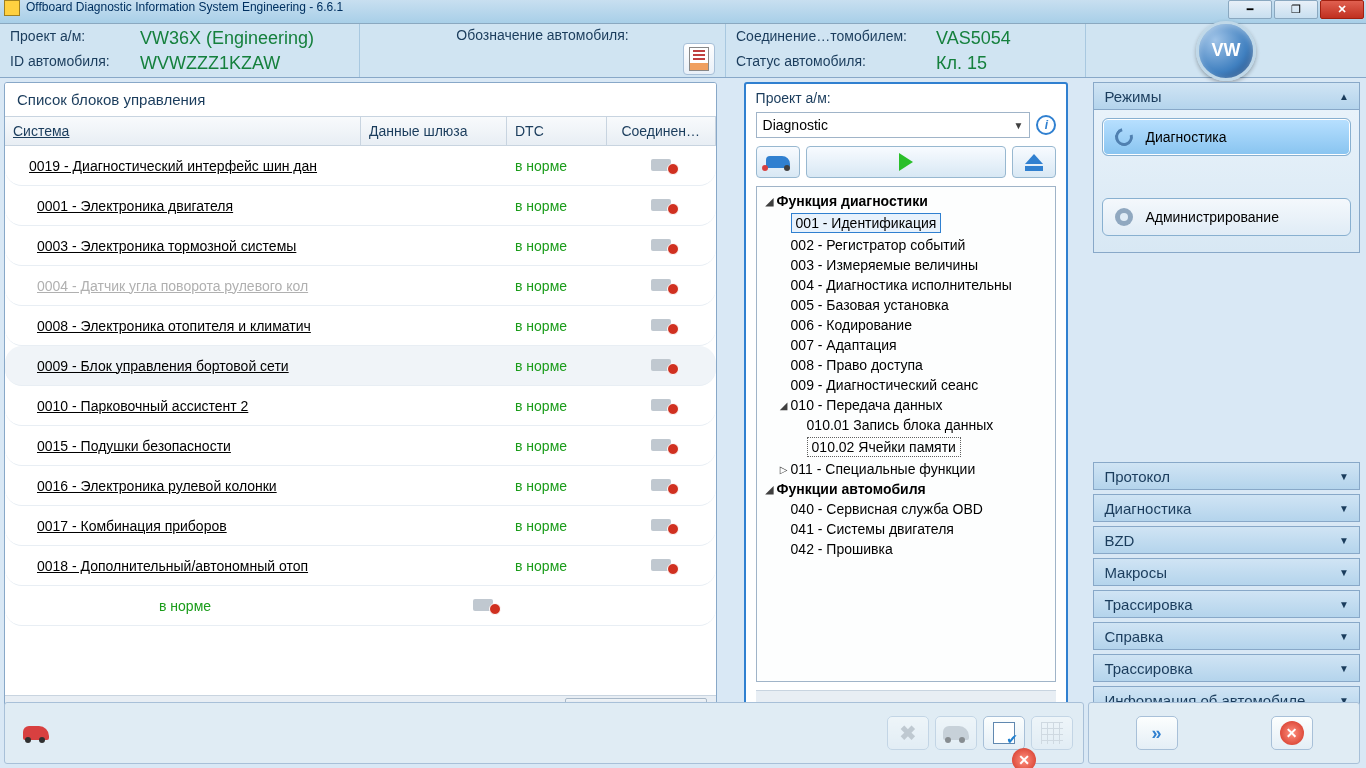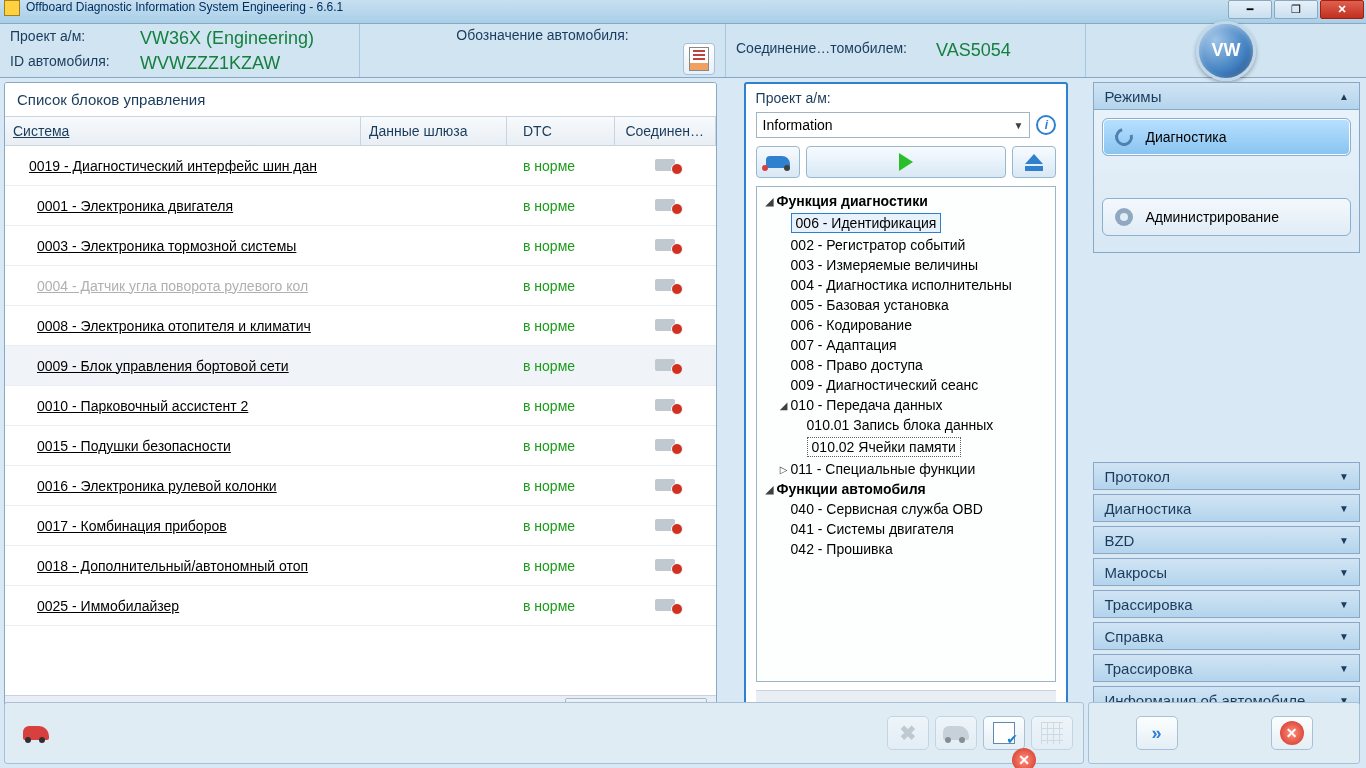--- a/index.html
+++ b/index.html
@@ -31,23 +31,23 @@
   .main-area { display: flex; height: calc(100% - 78px - 50px); gap: 21px; }
 
   
   .left-panel { width: 735px; background: #fff; border: 1px solid #88a8c8; margin: 4px; border-radius:3px; display:flex; flex-direction:column; overflow:hidden;}
   .panel-title { padding: 8px 12px; font-size: 15px; color:#1a3c5c; background:#fff;}
   .grid { flex:1; overflow-y:auto; overflow-x:hidden; }
   .grid-header { display:flex; background: linear-gradient(#f8fafc,#e8eef4); border-top:1px solid #c8d4e0; border-bottom:1px solid #c8d4e0; font-size:14px; color:#1a3c5c;}
   .gh { padding: 6px 8px; border-right:1px solid #c8d4e0;}
   .col-s { width: 356px; text-decoration: underline; }
   .col-g { width: 146px; }
-  .col-d { width: 100px; margin-left: 8px; }
+  .col-d { width: 100px; }
   .col-c { flex:1; text-align:center;}
-  .grid-row { display:flex; height:40px; align-items:center; border-bottom:1px solid #e8eef4;}
+  .grid-row { display:flex; height:40px; align-items:center; border-bottom:1px solid #e8eef4;border-radius:17px;}
   .grid-row.hover { background:#f0f4f8;}
   .grid-row.disabled { color:#b0b0b0;}
   .gc { padding: 0 8px;}
   .gc.col-s { padding-left: 32px; white-space:nowrap; overflow:hidden; text-overflow:clip;}
   .row0 .gc.col-s { padding-left: 24px; font-weight:normal;}
   .dtc-ok { color: #1a9c1a; }
   .conn-icon { display:inline-block; width:20px; height:12px; background:#c0c8d0; border-radius:2px; position:relative; margin:0 auto;}
   .conn-icon::after{content:"";position:absolute;right:-8px;bottom:-4px;width:10px;height:10px;background:#d03020;border-radius:50%;border:1px solid #fff;}
   .hscroll { height:18px; background:#e8eef4; border-top:1px solid #c8d4e0; position:relative;}
   .hscroll::after{content:"";position:absolute;left:560px;top:2px;width:140px;height:12px;background:linear-gradient(#f0f4f8,#c8d4e0);border:1px solid #a8b8c8;border-radius:2px;}
@@ -141,20 +141,24 @@
     <span class="info-label">Обозначение автомобиля:</span>
     <div class="notes-btn">
         <div class="notes-icon"></div>
       </div>
   </div>
   <div class="info-col info-col3">
     <div class="info-row">
         <span class="info-label" style="min-width:200px">Соединение…томобилем:</span>
         <span class="info-value">VAS5054</span>
       </div>
+    <div class="info-row">
+        <span class="info-label" style="min-width:200px">Статус автомобиля:</span>
+        <span class="info-value">Кл. 15</span>
+      </div>
   </div>
   <div class="logo-col">
     <div class="vw-logo">VW</div>
   </div>
 </div>
 
 <div class="main-area">
 
   <div class="left-panel">
     <div class="panel-title">Список блоков управления</div>
@@ -225,36 +229,35 @@
           <div class="gc col-d dtc-ok">в норме</div>
           <div class="gc col-c"><span class="conn-icon"></span></div>
         </div>
         <div class="grid-row">
           <div class="gc col-s">0018 - Дополнительный/автономный отоп</div>
           <div class="gc col-g"></div>
           <div class="gc col-d dtc-ok">в норме</div>
           <div class="gc col-c"><span class="conn-icon"></span></div>
         </div>
         <div class="grid-row">
-          <div class="gc col-s">0025 - Иммобилайзер</div>
           <div class="gc col-g"></div>
           <div class="gc col-d dtc-ok">в норме</div>
           <div class="gc col-c"><span class="conn-icon"></span></div>
         </div>
       </div>
     <div class="hscroll"></div>
   </div>
 
   <div class="mid-panel">
     <div class="mid-top">
         <div class="mid-label">Проект а/м:</div>
       </div>
     <div class="mid-select-row">
       <div class="mid-select">
-          <span>Information</span>
+          <span>Diagnostic</span>
         </div>
       <div class="info-circle">i</div>
     </div>
     <div class="mid-actions">
       <div class="act-btn act-small">
           <div class="car-mini"></div>
         </div>
       <div class="act-btn act-play">
           <div class="play-tri"></div>
         </div>
@@ -265,21 +268,21 @@
           </div>
         </div>
     </div>
     <div class="tree-box" id="tree">
         <div class="tree-row d0 bold">
           <span class="arrow">◢</span>
           <span>Функция диагностики</span>
         </div>
         <div class="tree-row d1">
           <span class="arrow"></span>
-          <span><span class="tree-sel">006 - Идентификация</span></span>
+          <span><span class="tree-sel">001 - Идентификация</span></span>
         </div>
         <div class="tree-row d1">
           <span class="arrow"></span>
           <span>002 - Регистратор событий</span>
         </div>
         <div class="tree-row d1">
           <span class="arrow"></span>
           <span>003 - Измеряемые величины</span>
         </div>
         <div class="tree-row d1">

